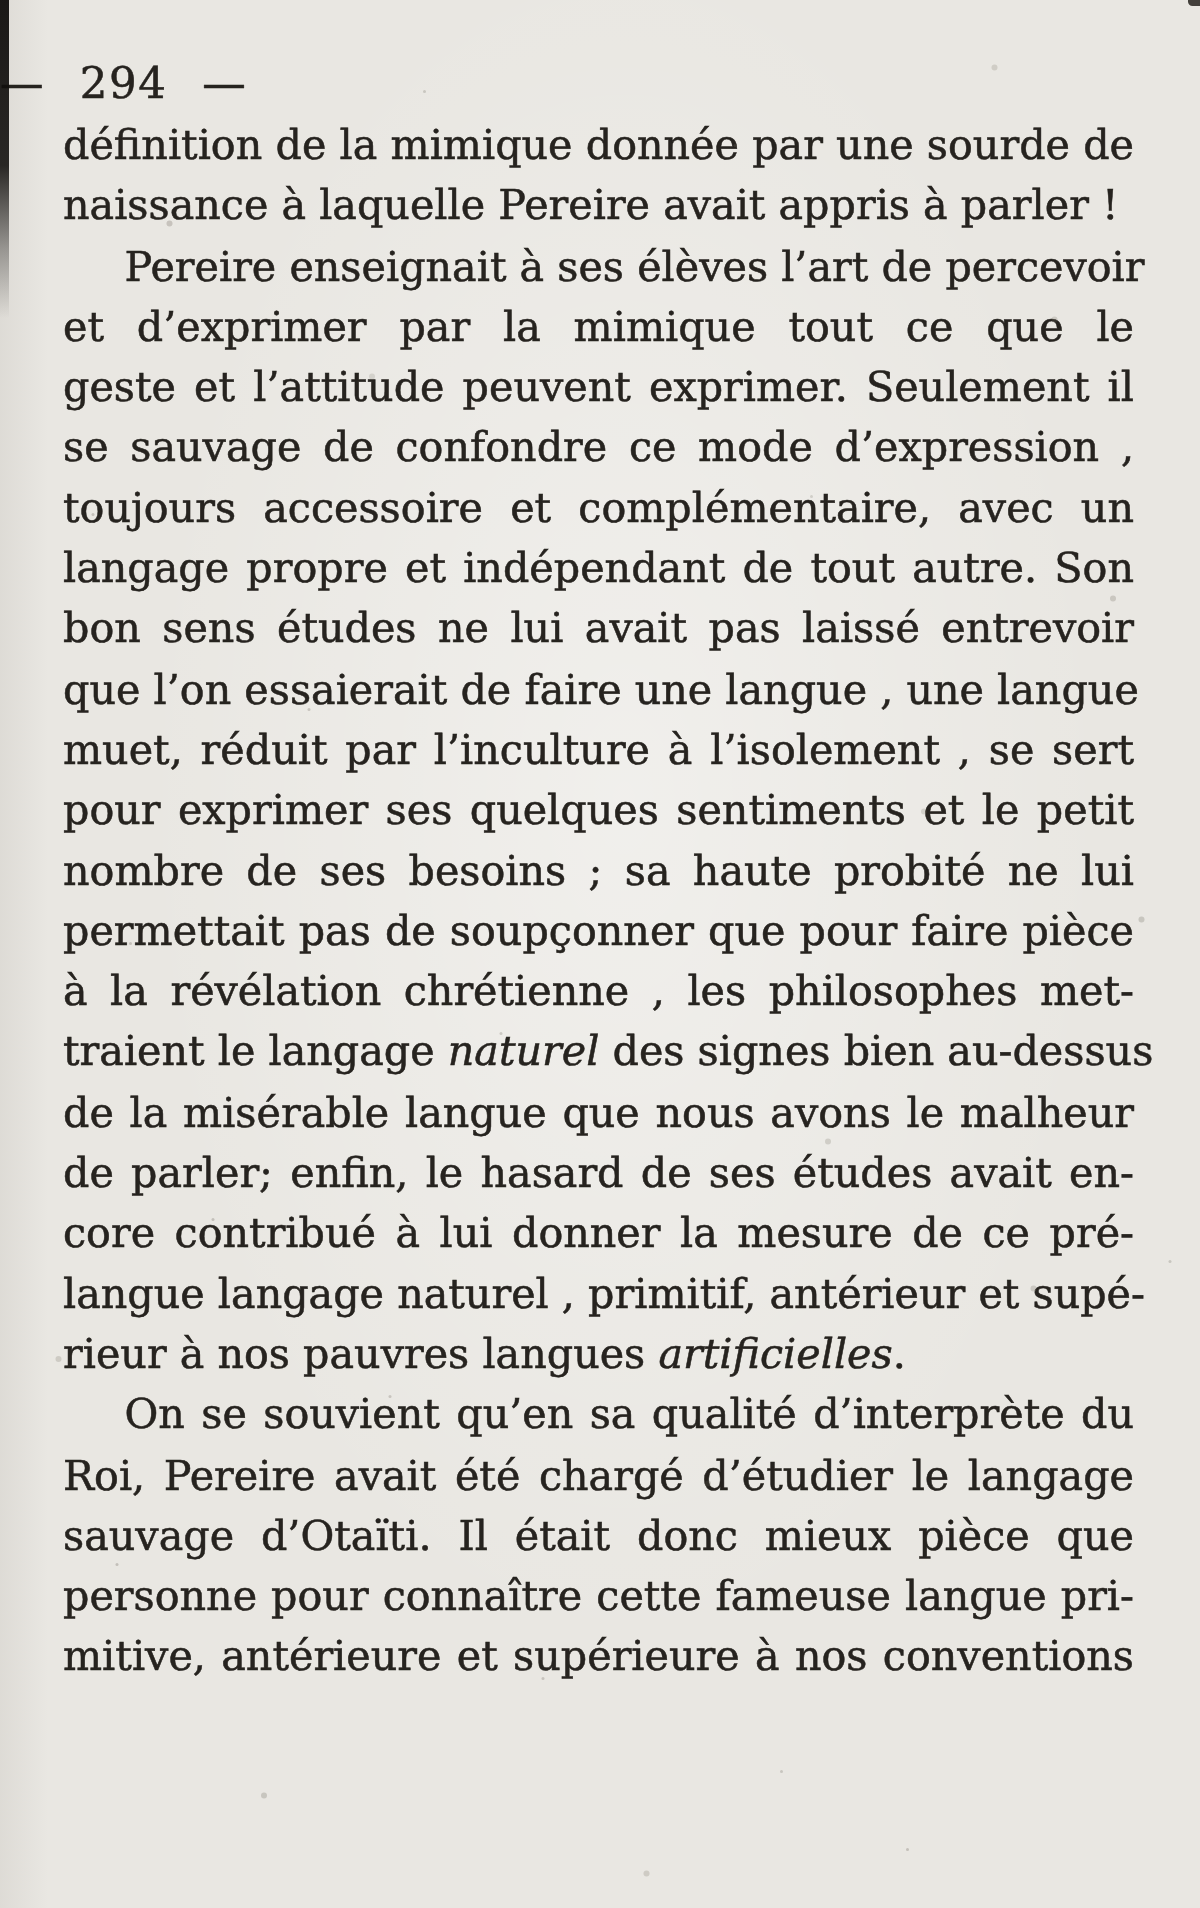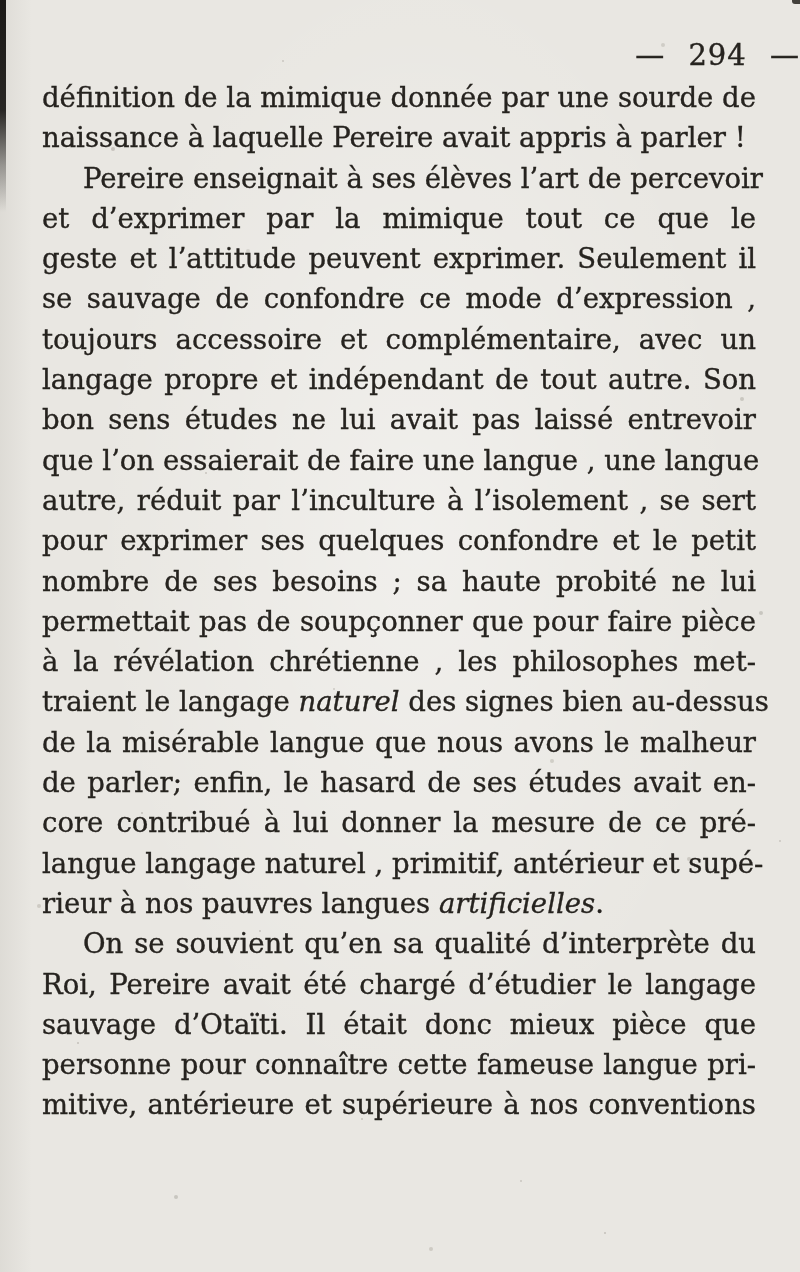--- a/index.html
+++ b/index.html
@@ -48,21 +48,21 @@
       471px 988px 0 1px rgba(110,104,92,.22), 77px 1042px 0 0 rgba(110,104,92,.30),
       731px 1060px 0 1px rgba(110,104,92,.26), 361px 1118px 0 0 rgba(110,104,92,.28),
       175px 1196px 0 1px rgba(110,104,92,.26), 604px 1232px 0 0 rgba(110,104,92,.30),
       430px 1248px 0 1px rgba(110,104,92,.22), 282px 60px 0 0 rgba(110,104,92,.26),
       662px 44px 0 1px rgba(110,104,92,.20), 520px 1180px 0 0 rgba(110,104,92,.26),
       38px 905px 0 1px rgba(110,104,92,.22), 779px 840px 0 0 rgba(110,104,92,.26),
       247px 250px 0 1px rgba(110,104,92,.18), 540px 330px 0 0 rgba(110,104,92,.22);
   }
   .header{
     padding-top:38px;
-    text-align:right;
+    text-align:left;
     font-size:29px;
     letter-spacing:1px;
     word-spacing:13px;
     -webkit-text-stroke:.35px currentColor;
   }
   .text-block{
     margin:5px auto 0 42px;
     width:714px;
     font-size:27.5px;
     line-height:40.3px;
@@ -98,22 +98,22 @@
       </div>
       <div class="paragraph">
         <div class="line indent">Pereire enseignait à ses élèves l’art de percevoir</div>
         <div class="line">et d’exprimer par la mimique tout ce que le</div>
         <div class="line">geste et l’attitude peuvent exprimer. Seulement il</div>
         <div class="line">se sauvage de confondre ce mode d’expression ,</div>
         <div class="line">toujours accessoire et complémentaire, avec un</div>
         <div class="line">langage propre et indépendant de tout autre. Son</div>
         <div class="line">bon sens études ne lui avait pas laissé entrevoir</div>
         <div class="line">que l’on essaierait de faire une langue , une langue</div>
-        <div class="line">autre, réduit par l’inculture à l’isolement , se sert</div>
-        <div class="line">pour exprimer ses quelques confondre et le petit</div>
+        <div class="line">muet, réduit par l’inculture à l’isolement , se sert</div>
+        <div class="line">pour exprimer ses quelques sentiments et le petit</div>
         <div class="line">nombre de ses besoins ; sa haute probité ne lui</div>
         <div class="line">permettait pas de soupçonner que pour faire pièce</div>
         <div class="line">à la révélation chrétienne , les philosophes met-</div>
         <div class="line"><span>traient le langage </span><span class="italic">naturel</span><span> des signes bien au-dessus</span></div>
         <div class="line">de la misérable langue que nous avons le malheur</div>
         <div class="line">de parler; enfin, le hasard de ses études avait en-</div>
         <div class="line">core contribué à lui donner la mesure de ce pré-</div>
         <div class="line">langue langage naturel , primitif, antérieur et supé-</div>
         <div class="line no-justify"><span>rieur à nos pauvres langues </span><span class="italic">artificielles</span><span>.</span></div>
       </div>

